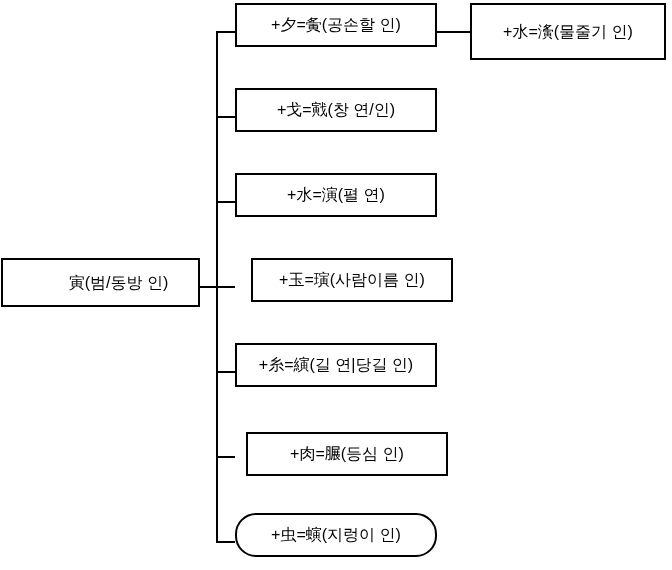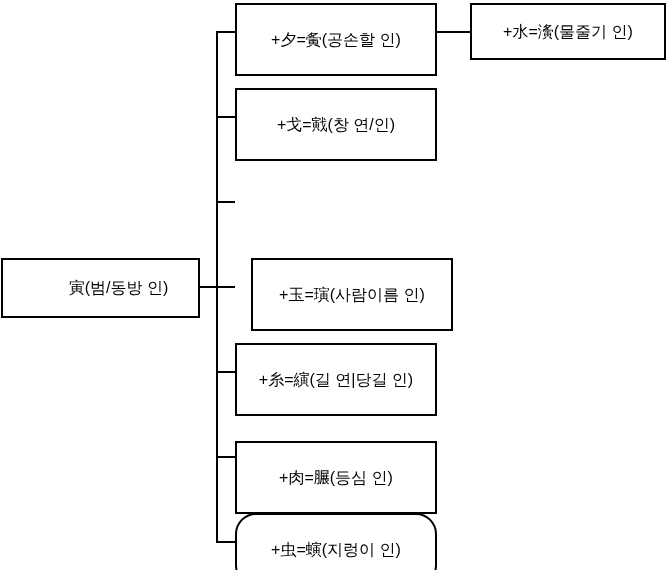--- a/index.html
+++ b/index.html
@@ -20,28 +20,28 @@
     border: 2px solid #000000;
     background: #ffffff;
     display: flex;
     align-items: center;
     justify-content: center;
     font-size: 16px;
     line-height: 1.2;
     text-align: center;
     white-space: nowrap;
   }
-  .node-root  { left: 1px;   top: 258px; width: 199px; height: 60px; padding-left: 36px; }
-  .node-mid   { left: 235px; width: 202px; height: 73px; }
+  .node-root  { left: 1px;   top: 258px; width: 199px; height: 49px; padding-left: 36px; }
+  .node-mid   { left: 235px; width: 202px; height: 44px; }
   .mid-0 { top: 3px; }
   .mid-1 { top: 88px; align-items: center; }
   .mid-2 { top: 173px; }
   .mid-3 { top: 258px; margin-left: 16px; }
   .mid-4 { top: 343px; align-items: center; }
-  .mid-5 { top: 441px; }
+  .mid-5 { top: 432px; margin-left: 11px; }
   .mid-6 { top: 513px; border-radius: 21px; }
   .node-right { left: 470px; top: 3px; width: 196px; height: 57px; }
   .line {
     position: absolute;
     background: #000000;
   }
   .trunk { left: 216px; top: 31px; width: 2px; height: 512px; }
   .stub  { left: 216px; width: 19px; height: 2px; }
   .stub-0 { top: 31px; }
   .stub-1 { top: 116px; }
@@ -72,20 +72,23 @@
   <div class="node node-root">
     <span>寅(범/동방 인)</span>
   </div>
 
   <div class="node node-mid mid-0">
     <span>+夕=夤(공손할 인)</span>
   </div>
   <div class="node node-mid mid-1">
     <span>+戈=戭(창 연/인)</span>
   </div>
+  <div class="node node-mid mid-2">
+    <span>+水=演(펼 연)</span>
+  </div>
   <div class="node node-mid mid-3">
     <span>+玉=璌(사람이름 인)</span>
   </div>
   <div class="node node-mid mid-4">
     <span>+糸=縯(길 연|당길 인)</span>
   </div>
   <div class="node node-mid mid-5">
     <span>+肉=𦟌(등심 인)</span>
   </div>
   <div class="node node-mid mid-6">

